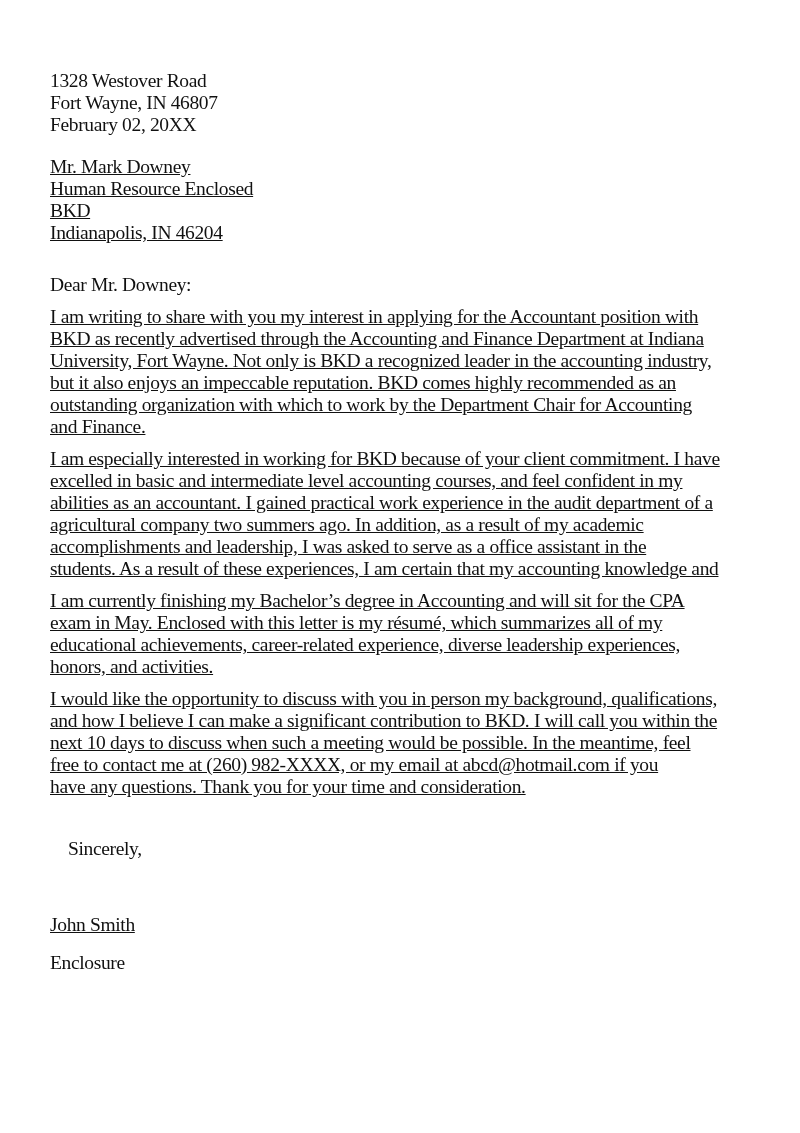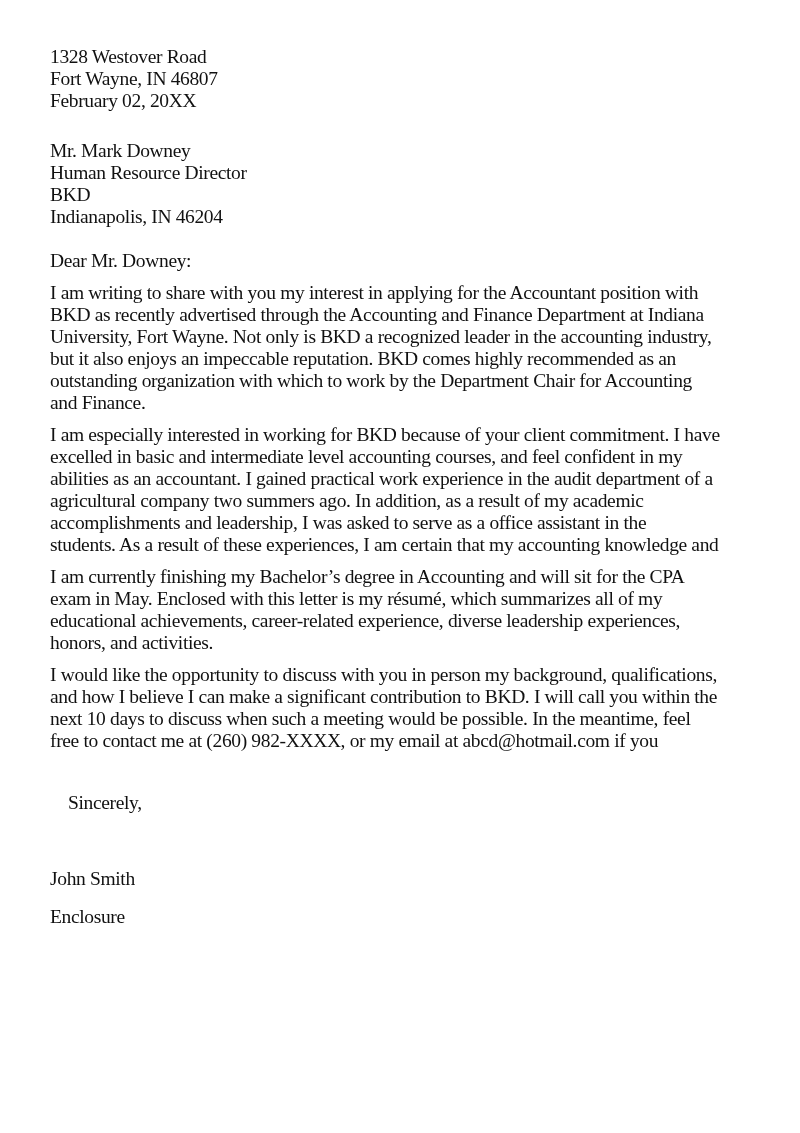--- a/index.html
+++ b/index.html
@@ -14,51 +14,52 @@
       overflow: hidden;
       font-family: "Liberation Serif", "DejaVu Serif", serif;
       color: #111111;
       font-size: 19.5px;
       line-height: 22px;
       letter-spacing: -0.35px;
     }
     .page {
       position: absolute;
       left: 50px;
-      top: 46px;
+      top: 70px;
       width: 710px;
     }
     .line { display: block; white-space: nowrap; }
     .block { display: block; }
     .sender { margin: 0; }
-    .recipient { margin-top: 28px; }
-    .salutation { margin-top: 22px; height: 22px; }
+    .recipient { margin-top: 20px; text-decoration: underline; }
+    .salutation { margin-top: 30px; height: 22px; }
     .para {
       margin-top: 10px;
       white-space: normal;
+      text-decoration: underline;
     }
     .para .line { white-space: nowrap; }
     .closing { margin-top: 40px; margin-left: 18px; }
-    .signature { margin-top: 54px; }
+    .signature { margin-top: 54px; text-decoration: underline; }
     .enclosure { margin-top: 16px; }
   </style>
 </head>
 <body>
 
 <div class="page">
 
   <div class="block sender">
     <span class="line">1328 Westover Road</span>
     <span class="line">Fort Wayne, IN  46807</span>
     <span class="line">February 02, 20XX</span>
   </div>
 
   <div class="block recipient">
     <span class="line">Mr. Mark Downey</span>
-    <span class="line">Human Resource Director</span>
+    <span class="line">Human Resource Enclosed</span>
     <span class="line">BKD</span>
     <span class="line">Indianapolis, IN  46204</span>
   </div>
 
   <div class="block salutation">Dear Mr. Downey:</div>
 
   <div class="block para">
     <span class="line">I am writing to share with you my interest in applying for the Accountant position with</span>
     <span class="line">BKD as recently advertised through the Accounting and Finance Department at Indiana</span>
     <span class="line">University, Fort Wayne. Not only is BKD a recognized leader in the accounting industry,</span>
@@ -81,19 +82,20 @@
     <span class="line">exam in May.  Enclosed with this letter is my résumé, which summarizes all of my</span>
     <span class="line">educational achievements, career-related experience, diverse leadership experiences,</span>
     <span class="line">honors, and activities.</span>
   </div>
 
   <div class="block para">
     <span class="line">I would like the opportunity to discuss with you in person my background, qualifications,</span>
     <span class="line">and how I believe I can make a significant contribution to BKD. I will call you within the</span>
     <span class="line">next 10 days to discuss when such a meeting would be possible. In the meantime, feel</span>
     <span class="line">free to contact me at (260) 982-XXXX, or my email at abcd@hotmail.com if you</span>
+    <span class="line">have any questions. Thank you for your time and consideration.</span>
   </div>
 
   <div class="block closing">Sincerely,</div>
   <div class="block signature">John Smith</div>
   <div class="block enclosure">Enclosure</div>
 
 </div>
 
 </body></html>

